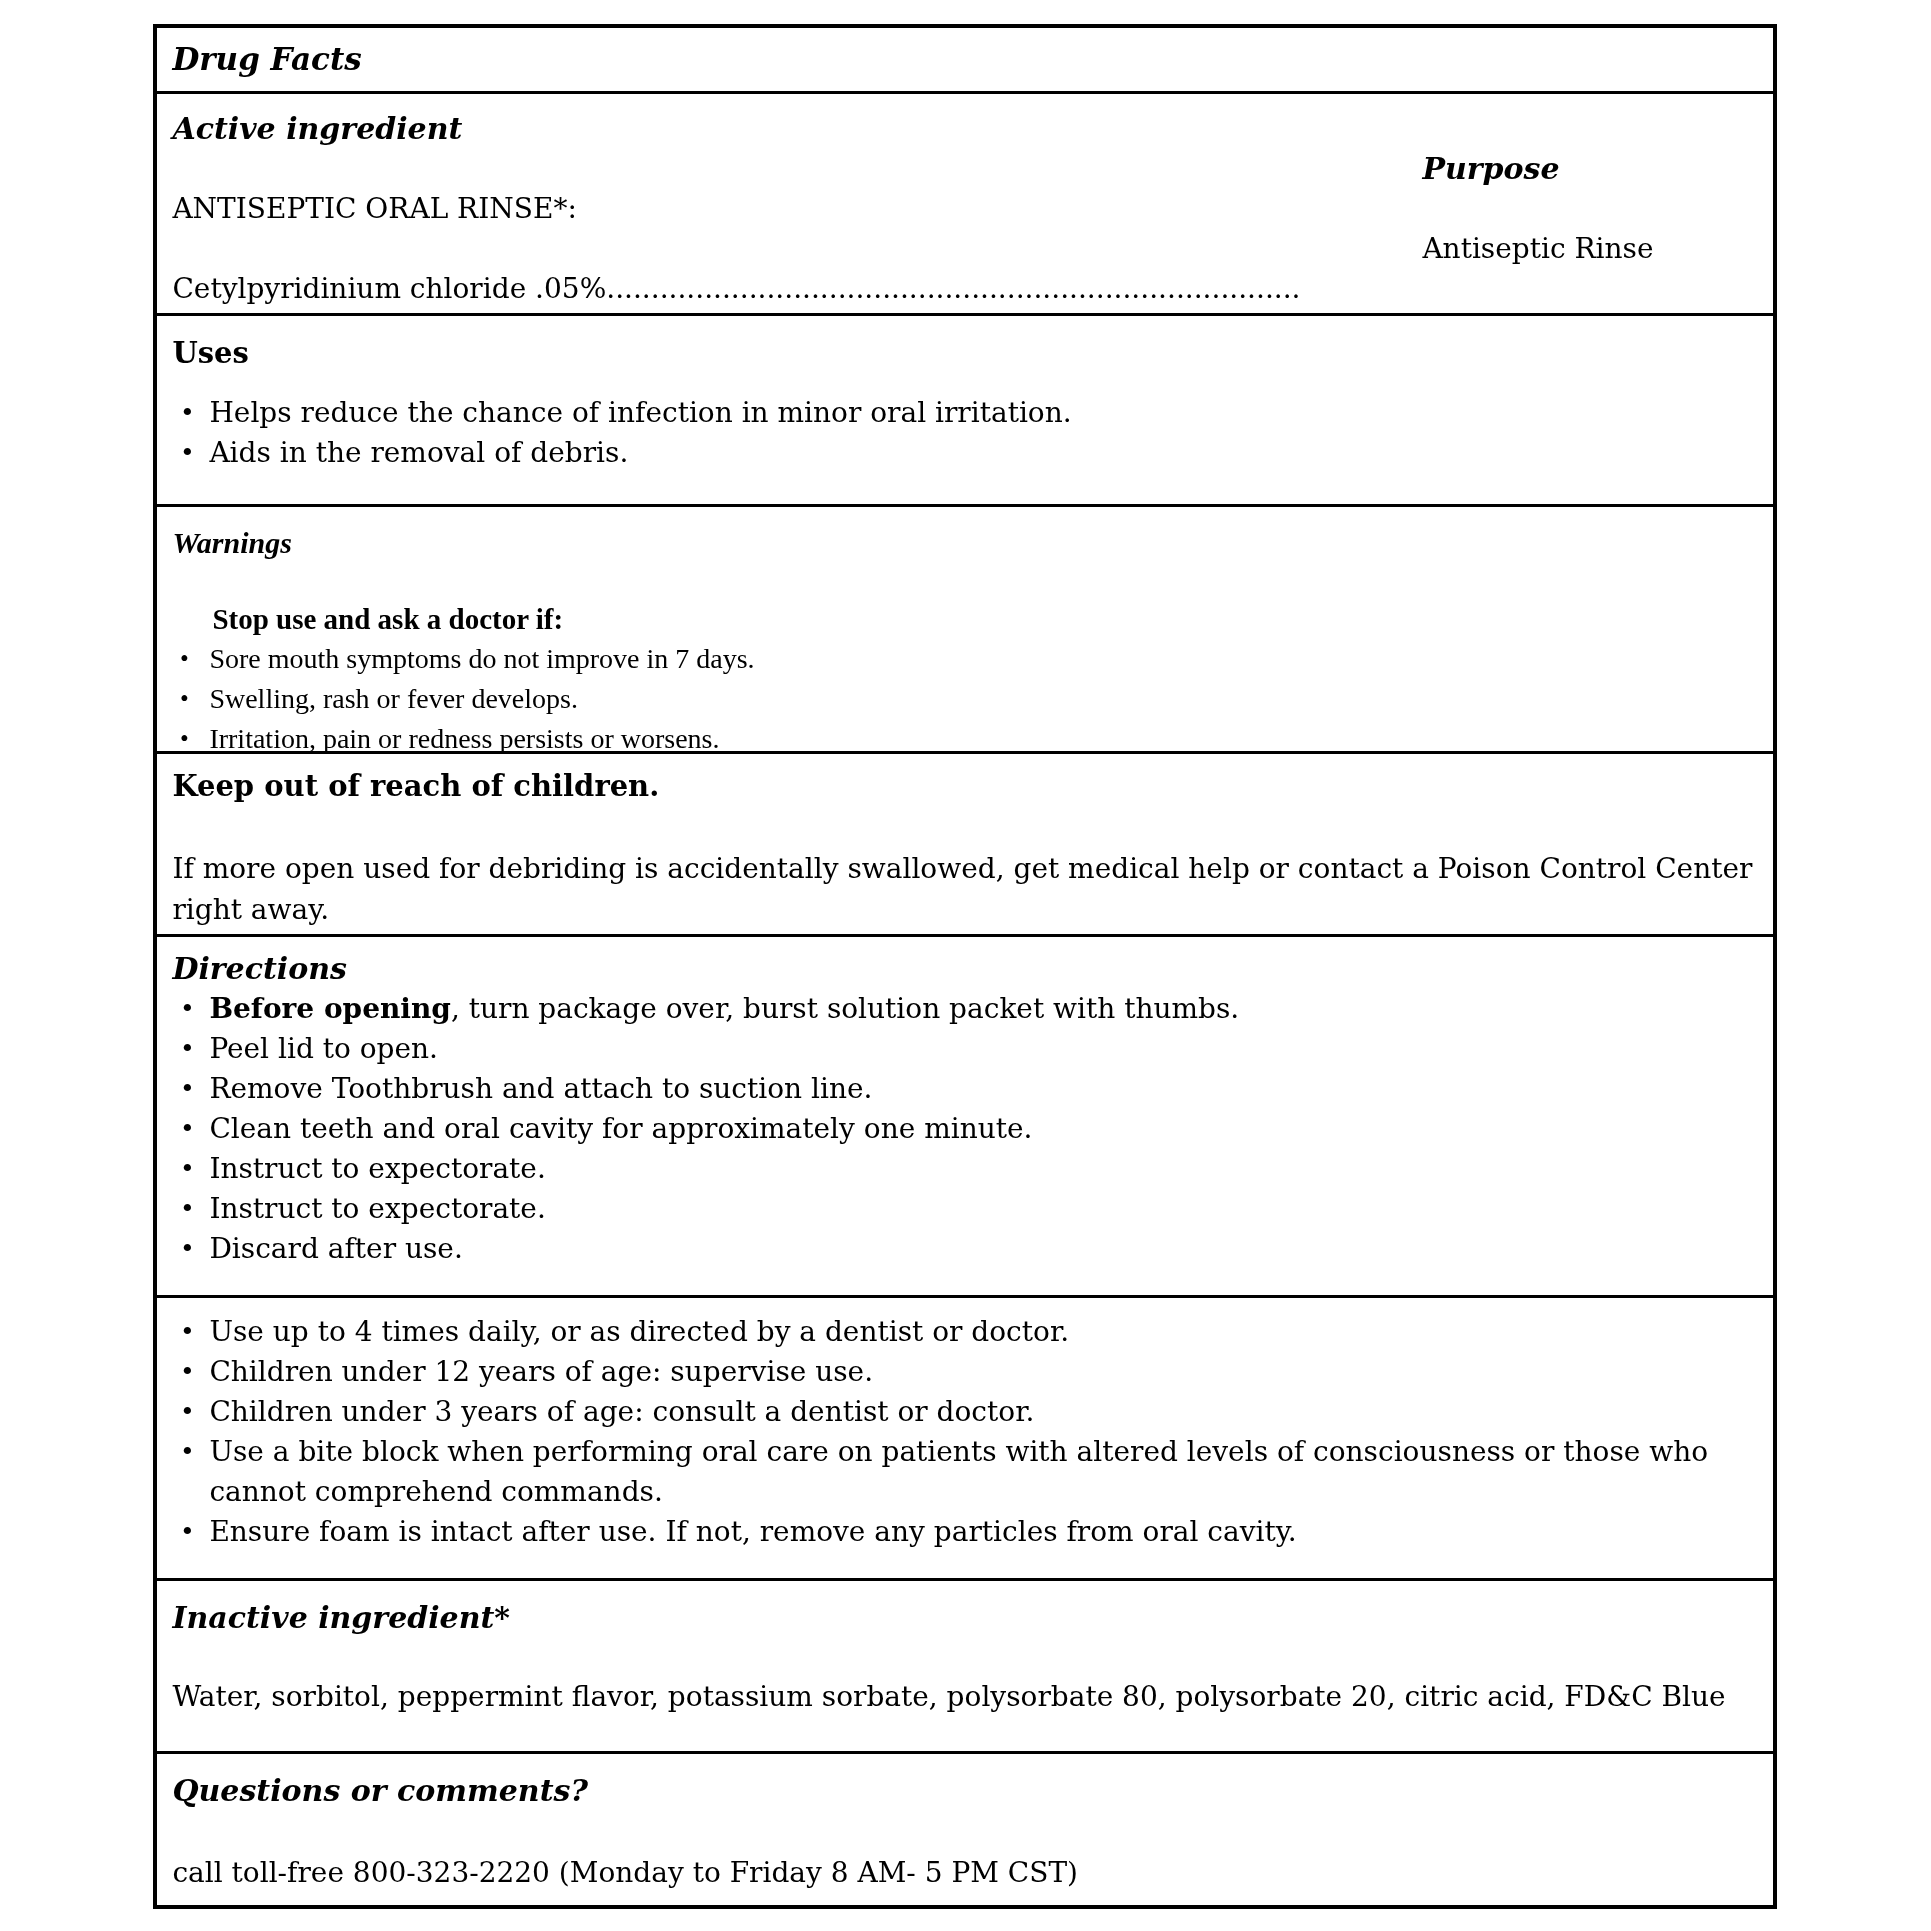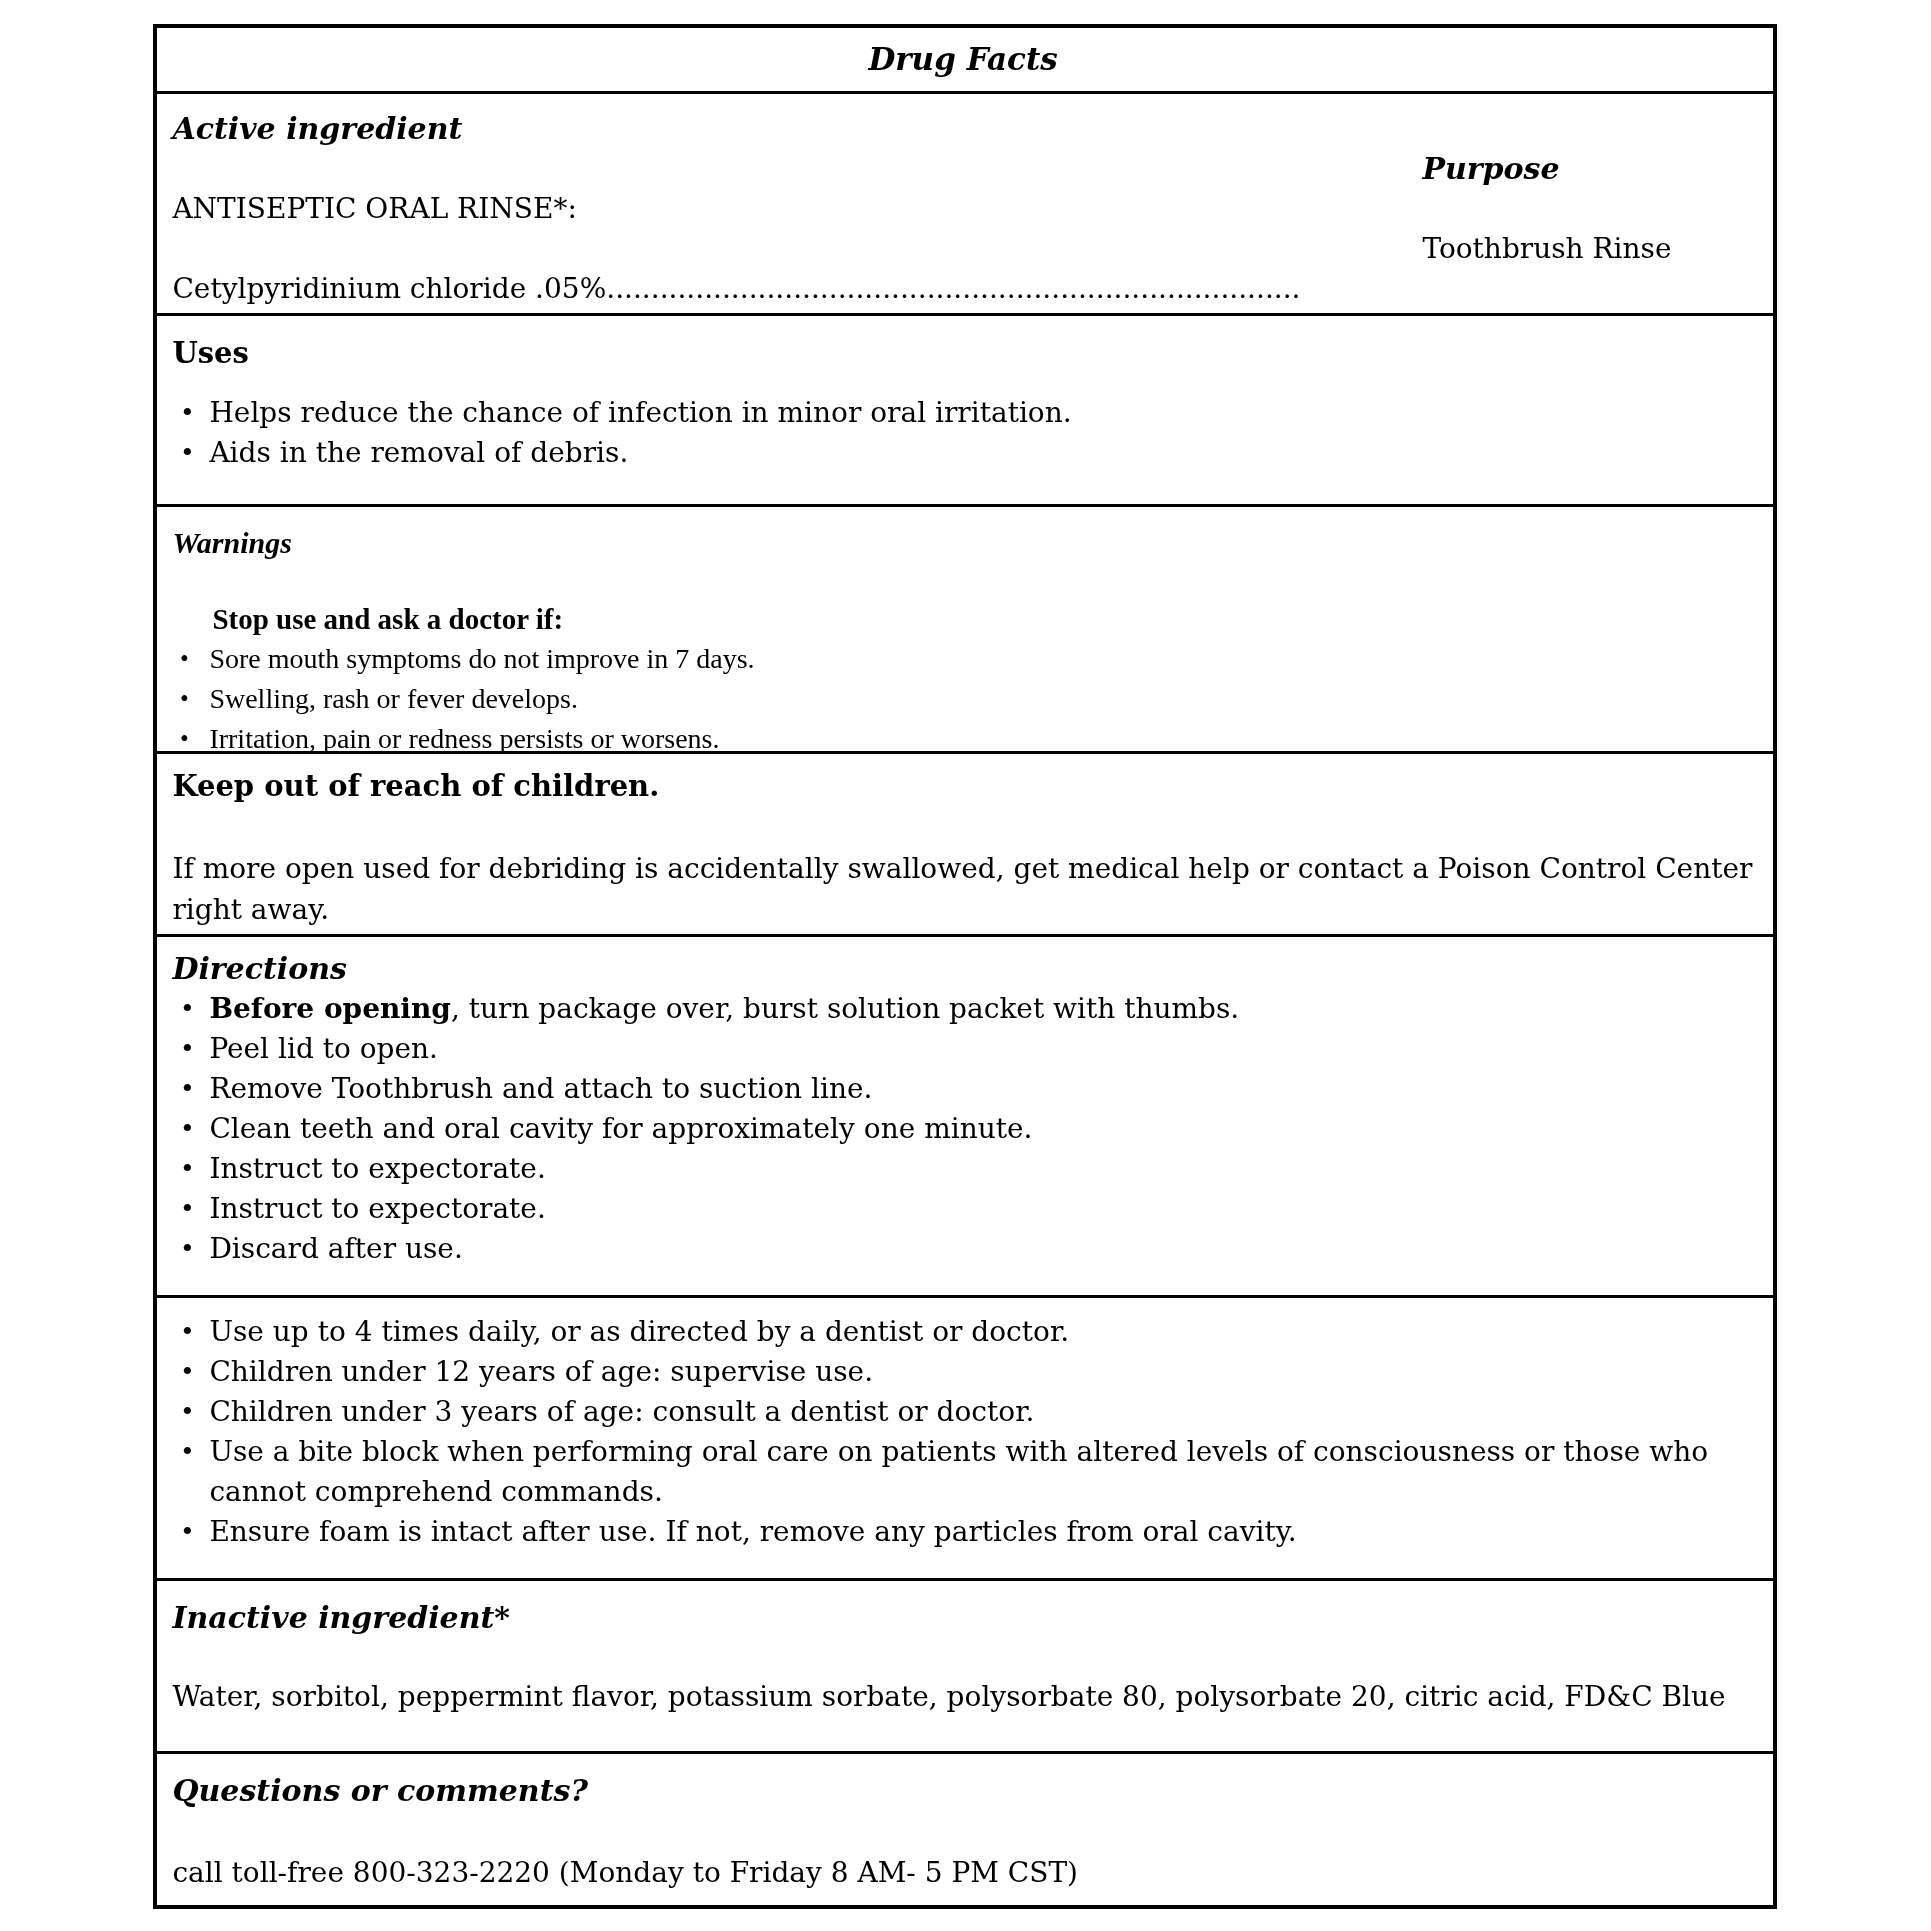--- a/index.html
+++ b/index.html
@@ -14,21 +14,21 @@
     width: 1624px; height: 1885px;
     border: 4.8px solid #000;
     display: flex;
     flex-direction: column;
     background: #fff;
   }
 
   .section { width: 100%; overflow: hidden; }
   .section + .section { border-top: 3.9px solid #000; }
 
-  .sec-header   { height: 63px;  padding: 11.6px 19.3px 0 15.4px; text-align: center; }
+  .sec-header   { height: 63px;  padding: 11.6px 19.3px 0 15.4px; }
   .sec-active   { height: 222px; padding: 14.5px 19.3px 0 15.4px; }
   .sec-uses     { height: 191px; padding: 17.4px 19.3px 0 15.4px; }
   .sec-warnings { height: 247px; padding: 16.4px 19.3px 0 15.4px; font-family: Liberation Serif, serif; }
   .sec-keep     { height: 183px; padding: 11.6px 19.3px 0 15.4px; }
   .sec-directions { height: 361px; padding: 11.6px 19.3px 0 15.4px; }
   .sec-directions2 { height: 283px; padding: 13.5px 19.3px 0 15.4px; }
   .sec-inactive { height: 143px; padding: 17.4px 19.3px 0 15.4px; }
   .sec-questions { flex: 1; padding: 17.4px 19.3px 0 15.4px; margin-top: 30px; }
 
   .line { font-size: 28px; line-height: 40px; }
@@ -71,21 +71,21 @@
   <div class="label-table">
 
     <div class="section sec-header">
       <div class="title">Drug Facts</div>
     </div>
 
     <div class="section sec-active">
       <div class="h-italic">Active ingredient</div>
       <div class="h-italic purpose-col">Purpose</div>
       <div class="line">ANTISEPTIC ORAL RINSE*:</div>
-      <div class="line purpose-col">Toothbrush Rinse</div>
+      <div class="line purpose-col">Antiseptic Rinse</div>
       <div class="line dotline"><span>Cetylpyridinium chloride .05%</span><span>..............................................................................</span></div>
     </div>
 
     <div class="section sec-uses">
       <div class="h-bold">Uses</div>
       <ul class="blist mt-gap-sm">
 
           <li>
             <span class="bullet">•</span>
             <span class="btext">Helps reduce the chance of infection in minor oral irritation.</span>

